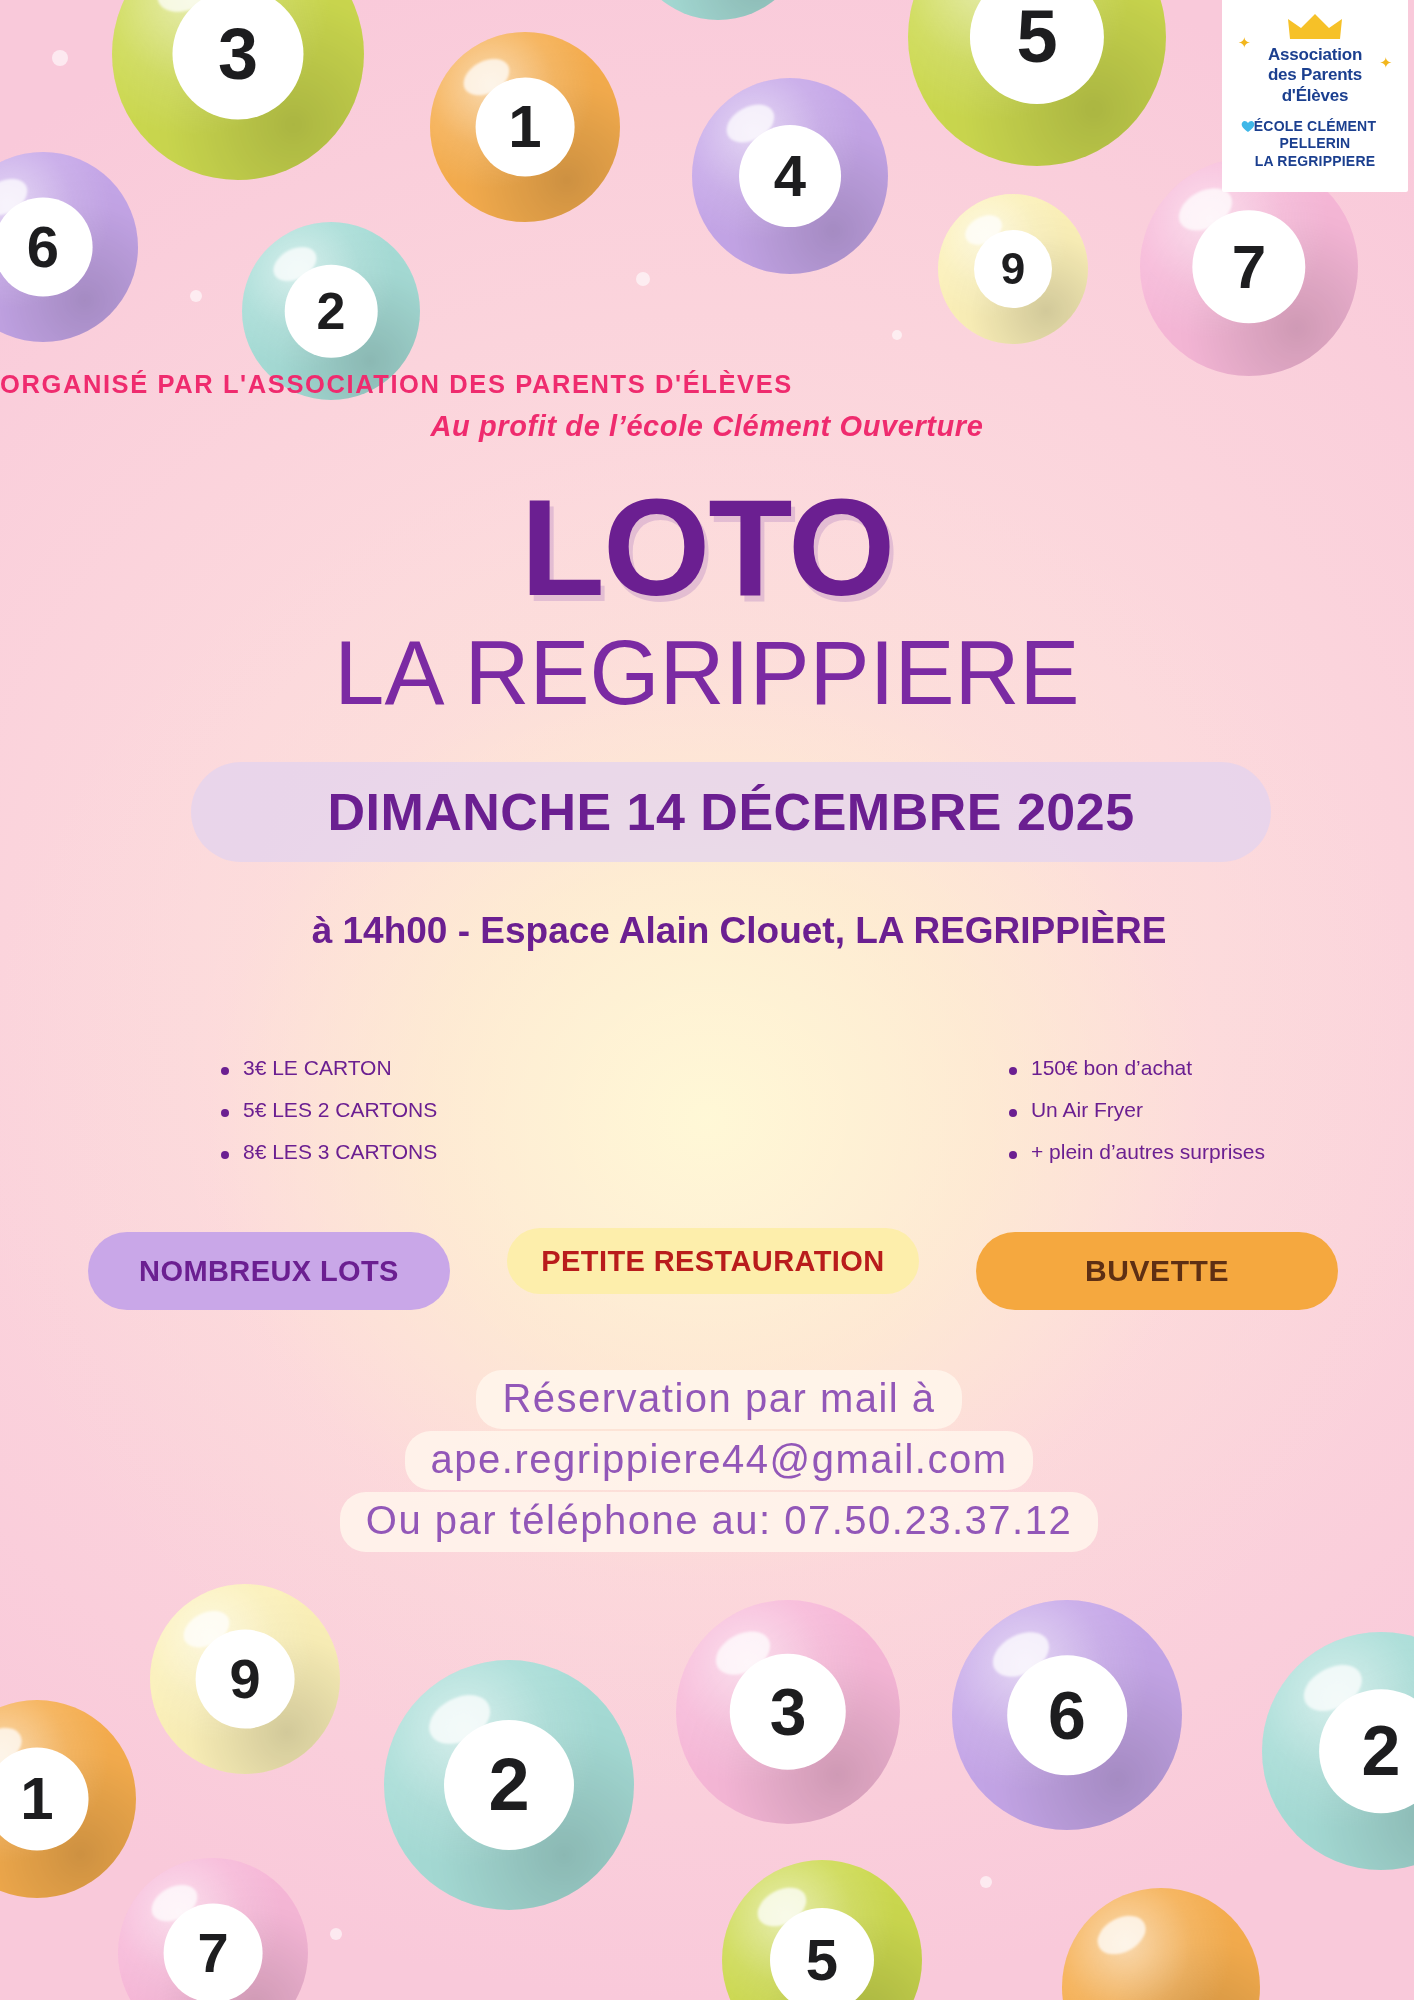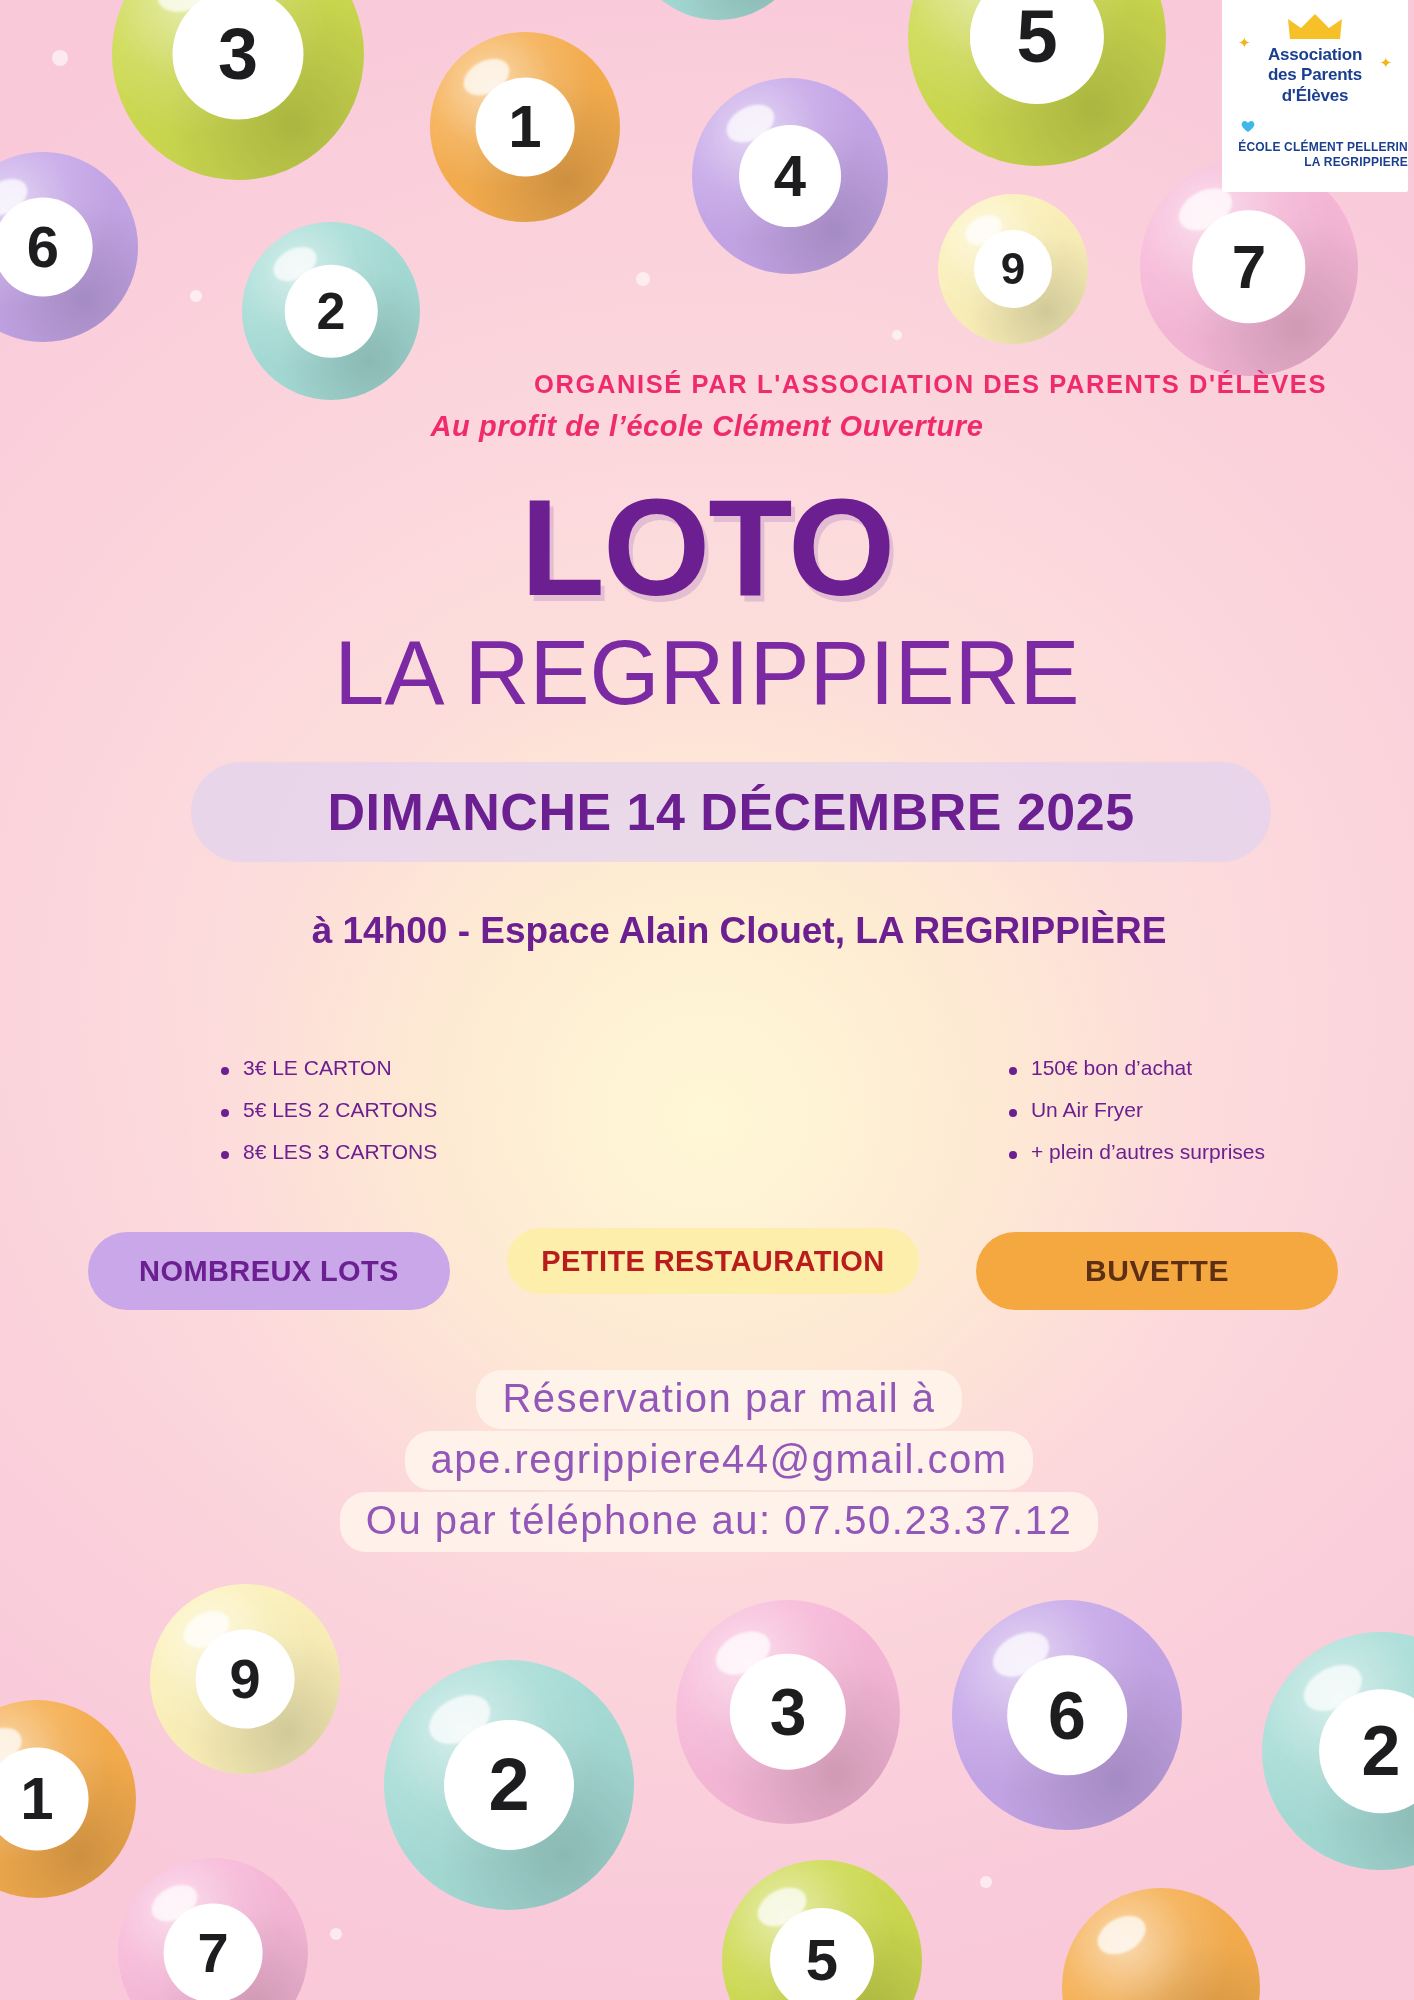--- a/index.html
+++ b/index.html
@@ -108,42 +108,42 @@
   .logo-star {
     position: absolute;
     color: #f2b61d;
     font-size: 15px;
   }
   .logo-sub {
     position: absolute;
     bottom: 22px;
     left: 0;
     right: 0;
-    text-align: right;
+    text-align: center;
     color: #1b3f8f;
-    font-size: 12px;
+    font-size: 14px;
     font-weight: 700;
     line-height: 1.25;
     letter-spacing: 0.2px;
   }
 
   
   .content {
     position: absolute;
     left: 0;
     top: 0;
     width: 1414px;
     height: 2000px;
   }
   .org-line {
     position: absolute;
     top: 370px;
     left: 0;
     width: 1327px;
-    text-align: right;
+    text-align: left;
     color: #ef2b6e;
     font-weight: 700;
     font-size: 25.5px;
     letter-spacing: 1.6px;
   }
   .profit-line {
     position: absolute;
     top: 410px;
     left: 0;
     width: 1414px;

